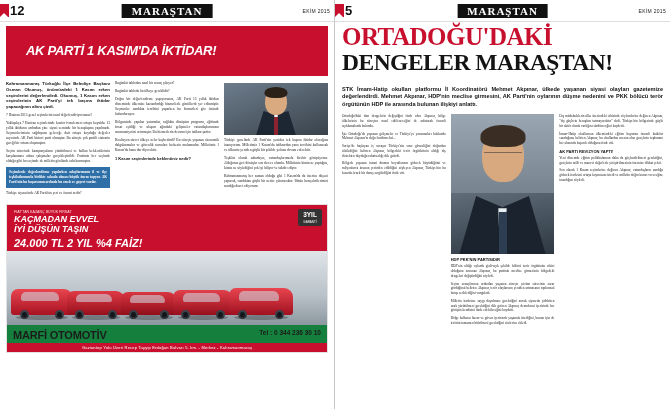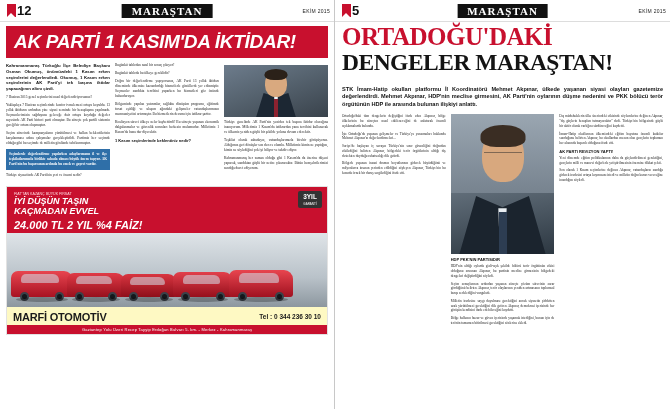--- a/index.html
+++ b/index.html
@@ -15,21 +15,21 @@
   .sheet.left { border-right:1px solid #c8c8c8; }
 
   
   .masthead {
     position:relative; height:22px; background:#ffffff;
     display:flex; align-items:center; border-bottom:1px solid #ddd;
   }
   .pagenum {
     display:flex; align-items:center; gap:1px;
     font-family:"Liberation Sans", sans-serif;
-    font-weight:bold; font-size:13px; color:#111; padding:0 7px;
+    font-weight:bold; font-size:13px; color:#111; padding:0 0;
   }
   .pagenum .flag {
     width:9px; height:13px; background:#c8102e; position:relative;
   }
   .pagenum .flag::after{
     content:""; position:absolute; left:0; bottom:-0px; width:0; height:0;
     border-left:4.5px solid transparent; border-right:4.5px solid transparent;
     border-bottom:4px solid #ffffff;
   }
   .mast-logo {
@@ -42,22 +42,22 @@
     position:absolute; right:4px; font-family:"Liberation Sans", sans-serif;
     font-size:5px; color:#222; letter-spacing:.3px;
   }
 
   
   .l-headline-band {
     margin:4px 6px 0 6px; background:#c8102e; color:#fff;
     padding:6px 8px 7px 8px;
   }
   .l-headline-band h1 {
-    margin:0; font-family:"Liberation Sans", sans-serif;
-    font-weight:bold; font-size:19px; letter-spacing:-0.3px; line-height:1;
+    margin:12px; font-family:"Liberation Sans", sans-serif;
+    font-weight:bold; font-size:13px; letter-spacing:-0.3px; line-height:1;
     font-style:italic;
   }
   .l-cols {
     display:flex; gap:5px; margin:5px 6px 0 6px;
   }
   .l-col { width:33.33%; }
   .kicker {
     font-family:"Liberation Sans", sans-serif; font-weight:bold;
     font-size:4.3px; line-height:1.35; color:#111; text-align:justify;
     margin-bottom:3px;
@@ -142,22 +142,22 @@
     content:""; position:absolute; left:8%; right:8%; bottom:-5px; height:5px;
     background:rgba(0,0,0,.25); border-radius:50%;
   }
   .car .glass {
     position:absolute; left:16%; right:22%; top:14%; height:34%;
     background:rgba(210,225,235,.55); border-radius:5px 6px 2px 2px;
   }
   .wheel { position:absolute; bottom:-4px; width:9px; height:9px; border-radius:50%;
            background:#14181c; border:2px solid #3a4149; }
   .ad-foot {
-    background:#fef9c3; padding:4px 6px 2px 6px; display:flex;
-    align-items:center; justify-content:space-between;
+    background:#15803d; padding:4px 6px 2px 6px; display:flex;
+    align-items:flex-start; justify-content:space-between;
   }
   .ad-foot .brand {
     font-family:"Liberation Sans", sans-serif; font-weight:bold;
     font-size:11px; color:#1b1b1b; letter-spacing:-0.2px;
   }
   .ad-foot .phone {
     font-family:"Liberation Sans", sans-serif; font-weight:bold;
     font-size:6.5px; color:#1b1b1b;
   }
   .ad-addr {
@@ -262,22 +262,22 @@
         </div>
         <div class="body-txt">Türkiye genelinde AK Parti'nin yeniden tek başına iktidar olacağına inanıyorum. Milletimiz 1 Kasım'da istikrardan yana tercihini kullanacak ve ülkemiz yeniden güçlü bir şekilde yoluna devam edecektir.</div>
         <div class="body-txt">Teşkilat olarak sahadayız, vatandaşlarımızla birebir görüşüyoruz. Aldığımız geri dönüşler son derece olumlu. Milletimiz kimin ne yaptığını, kimin ne söylediğini çok iyi biliyor ve takdir ediyor.</div>
         <div class="body-txt">Kahramanmaraş her zaman olduğu gibi 1 Kasım'da da üzerine düşeni yapacak, sandıktan güçlü bir netice çıkaracaktır. Bütün hemşehrilerimizi sandığa davet ediyorum.</div>
       </div>
     </div>
 
     <div class="ad">
       <div class="ad-top">
         <div class="tag">FIAT'TAN KAZANÇ BÜYÜK FIRSAT</div>
+        <h2>KAÇMADAN EVVEL</h2>
         <h2>İYİ DÜŞÜN TAŞIN</h2>
-        <h2>KAÇMADAN EVVEL</h2>
         <h3>24.000 TL 2 YIL %4 FAİZ!</h3>
 
         <div class="ad-badge">
           <span>3YIL</span>
           <small>GARANTİ</small>
         </div>
       </div>
 
       <div class="ad-cars">
         <div class="car" style="left:4px; width:62px; height:26px; background:linear-gradient(#e8454f,#a81222);">

